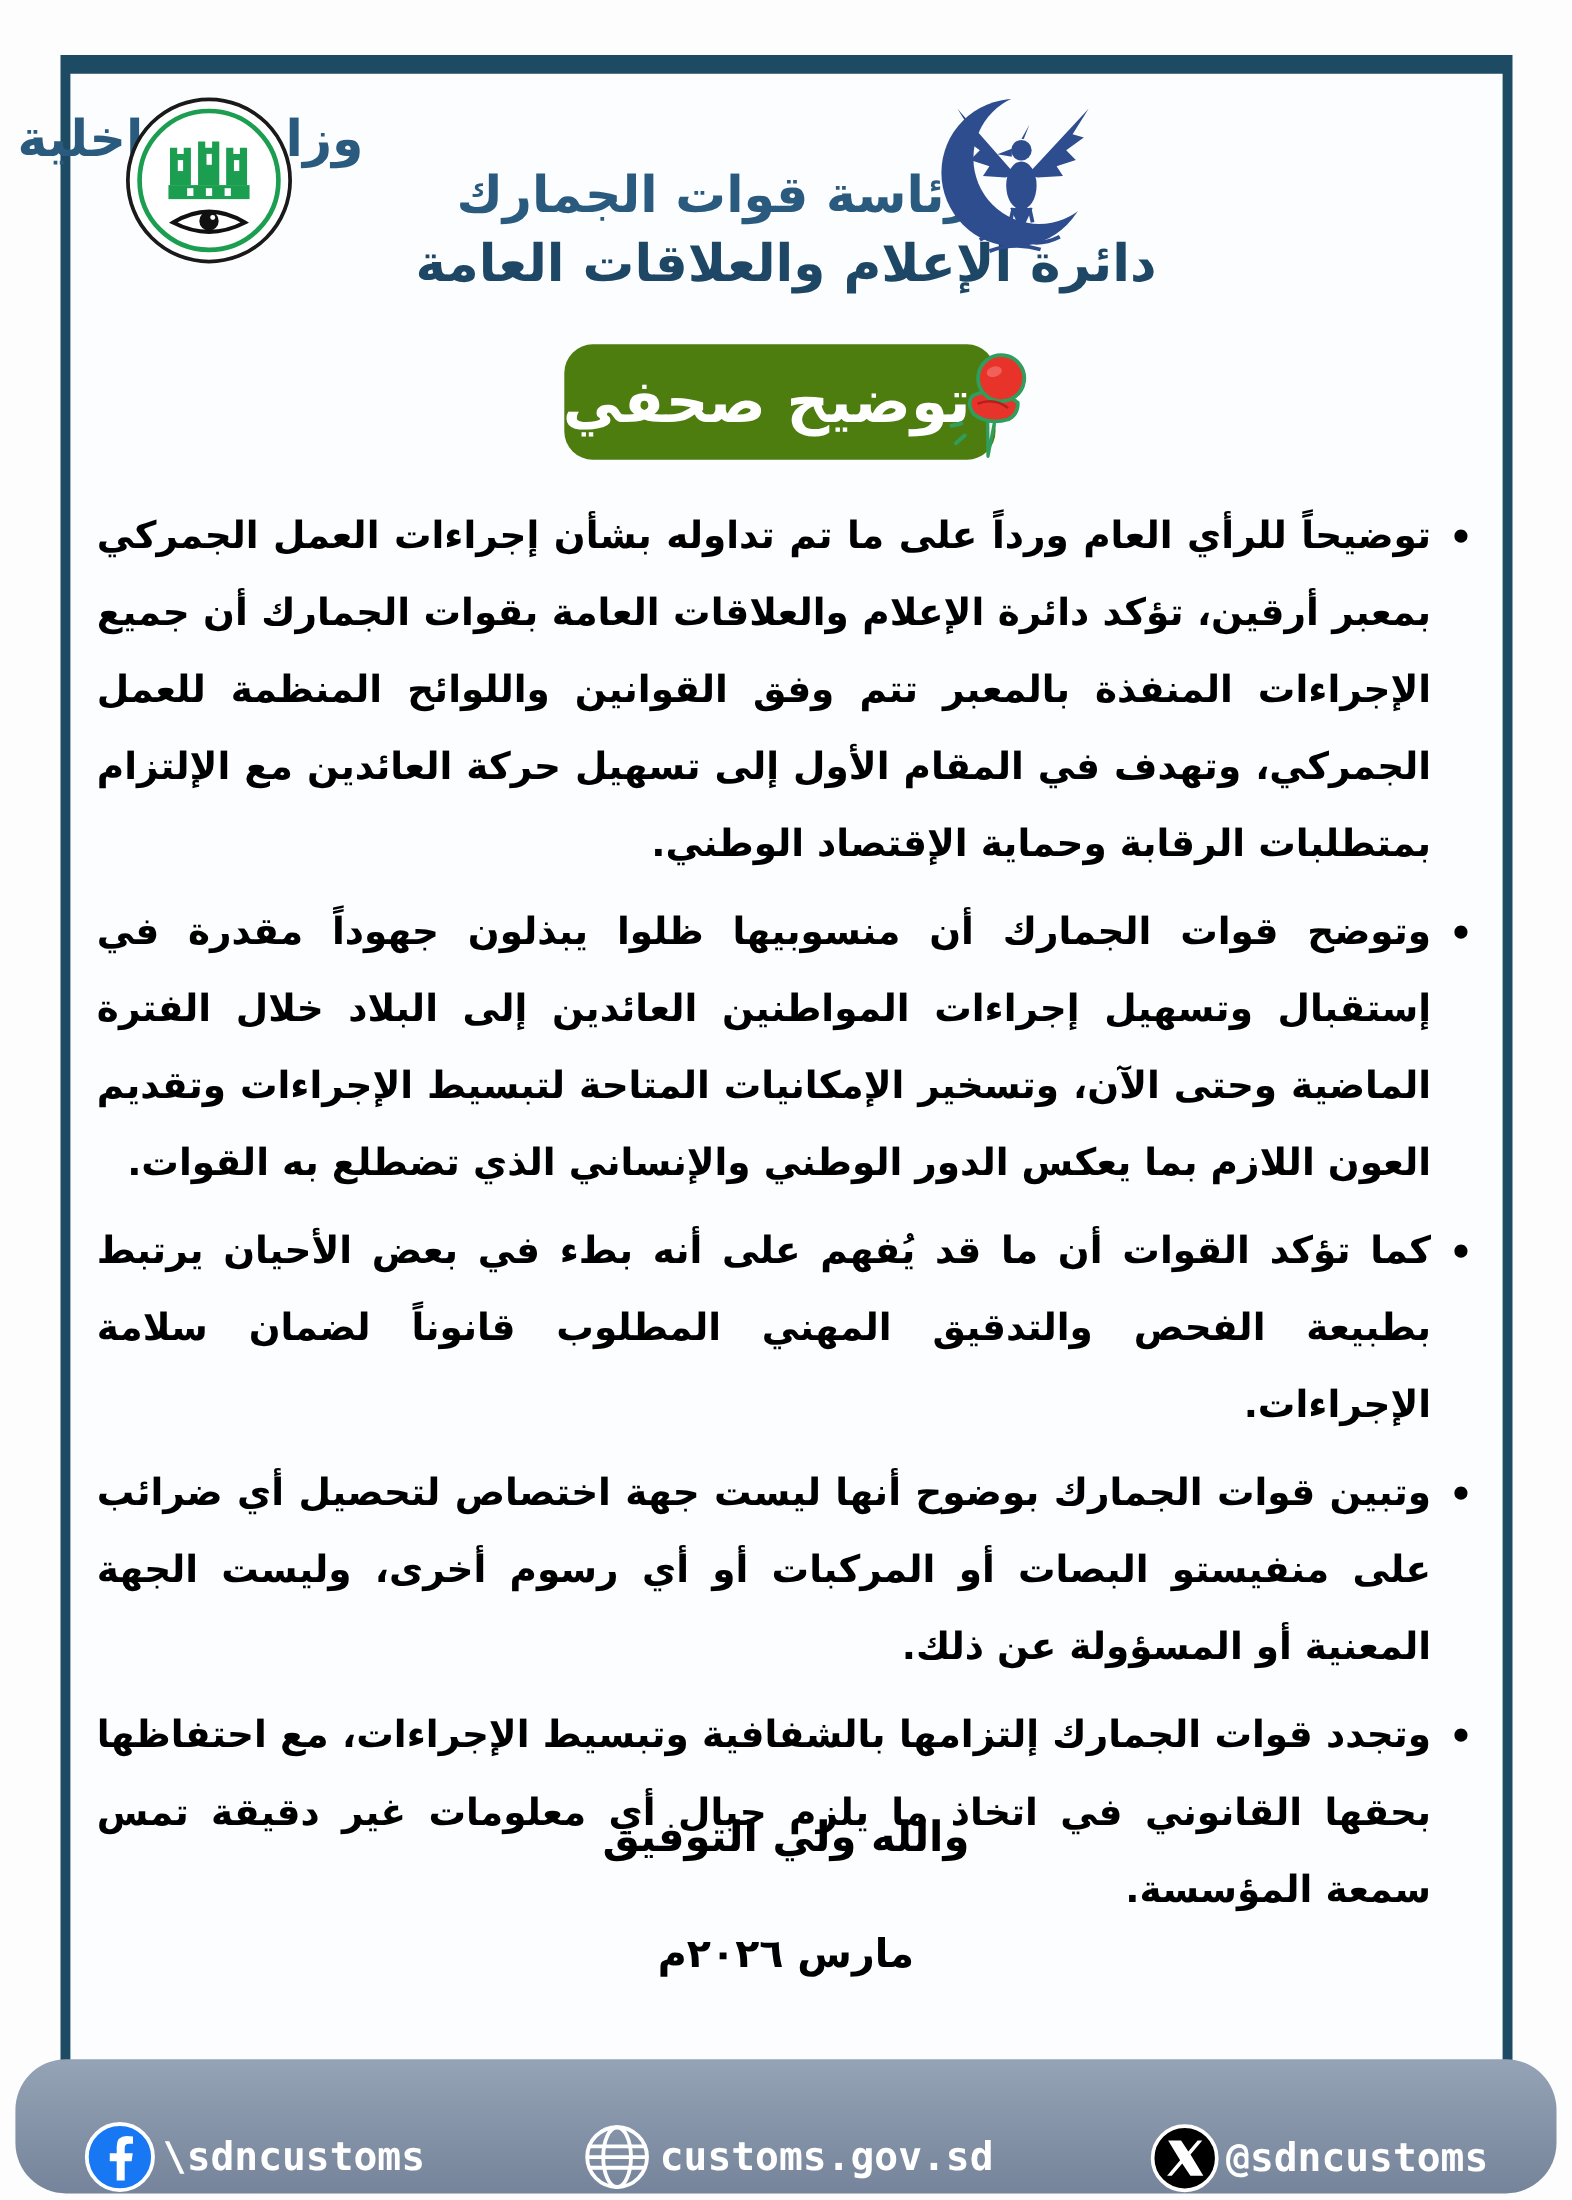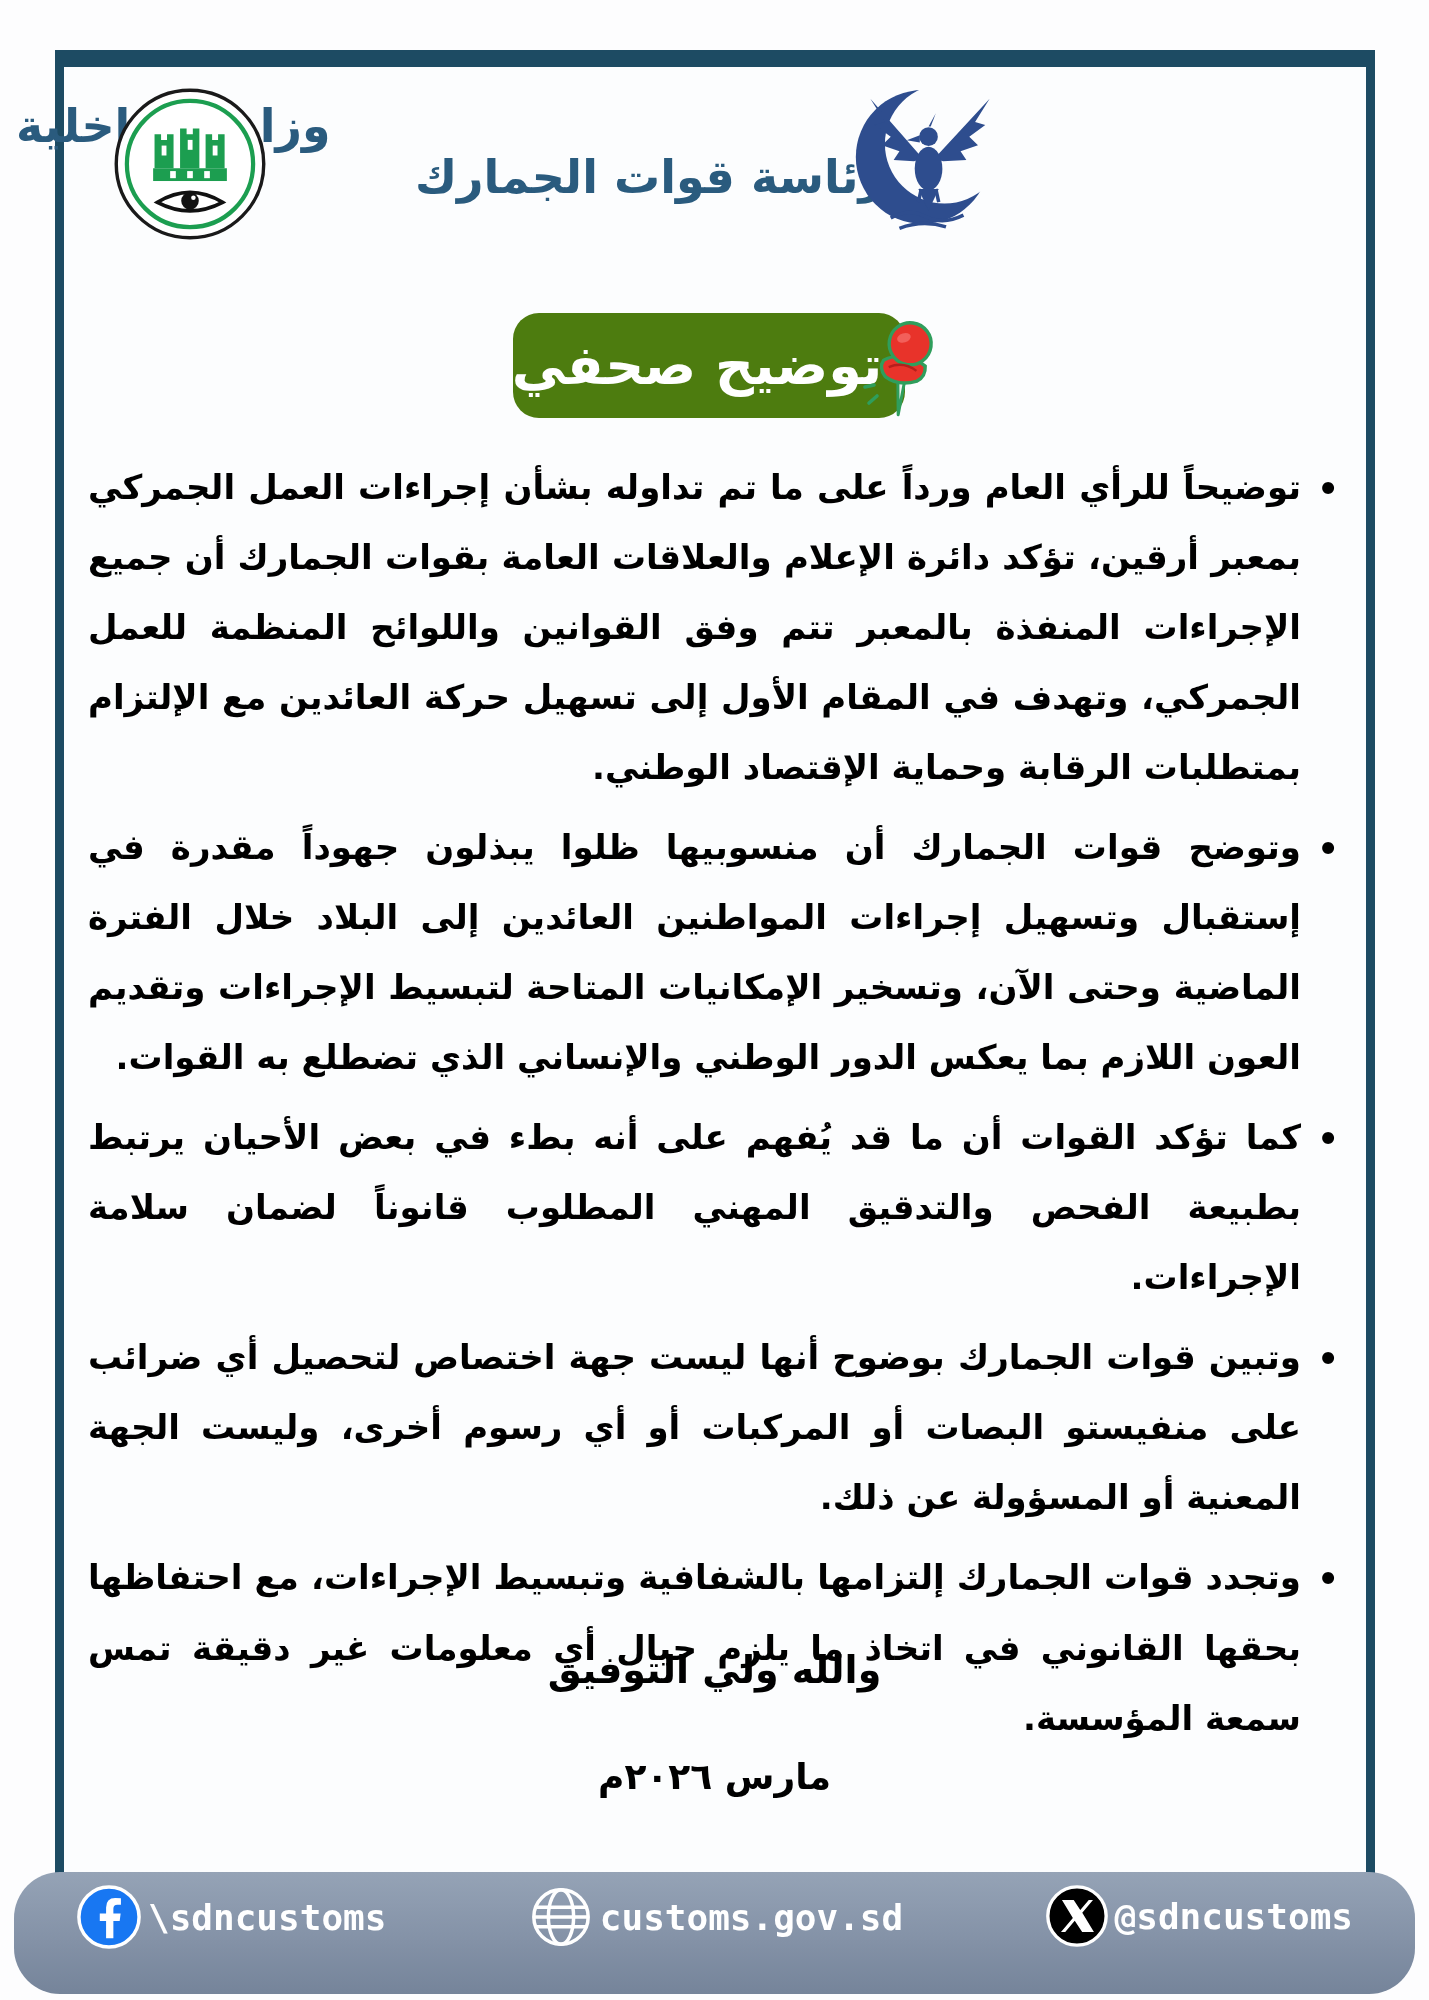--- a/index.html
+++ b/index.html
@@ -72,22 +72,22 @@
   }
   
   .logo-left{position:absolute;left:112px;top:86px;width:156px;height:156px;z-index:3;}
   .logo-right{position:absolute;left:850px;top:76px;width:160px;height:162px;z-index:3;}
   
   .footer{
     position:absolute;left:14px;top:1872px;width:1401px;height:122px;
     box-sizing:border-box;
     background:linear-gradient(180deg,#95a3b6 0%,#8492a7 55%,#75849a 100%);
     border-radius:46px;z-index:6;
-    display:flex;align-items:flex-start;justify-content:space-between;
-    padding:12px 62px;
+    display:flex;align-items:flex-end;justify-content:space-between;
+    padding:0 62px;
   }
   .footer-item{
     display:flex;align-items:center;gap:6px;
     color:#ffffff;font-family:"DejaVu Sans Mono", monospace;
     font-size:36px;font-weight:bold;white-space:nowrap;
   }
   .footer-item svg{display:block;}
 </style>
 </head>
 <body>
@@ -136,20 +136,21 @@
         <path d="M49 77 L47 86"></path>
         <path d="M59 77 L61 86"></path>
         <path d="M28 97 Q40 90 52 96 Q64 102 78 95"></path>
         <path d="M34 104 Q50 98 66 103"></path>
       </g>
     </svg>
   </div>
 
   <div class="h-ministry">وزارة الداخلية</div>
   <div class="h-directorate">رئاسة قوات الجمارك</div>
+  <div class="h-department">دائرة الإعلام والعلاقات العامة</div>
 
   <div class="badge">
     <span class="label">توضيح صحفي</span>
     <span class="pin">
       <svg viewBox="0 0 96 118" width="96" height="118">
         <g transform="rotate(8 48 55)">
           <path d="M44 64 L52 64 L50 104 Z" fill="#f3f3f1" stroke="#2f9e5c" stroke-width="3" stroke-linejoin="round"></path>
           <path d="M28 52 Q48 38 70 52 Q72 62 64 68 Q46 76 32 68 Q24 60 28 52 Z" fill="#e8332a" stroke="#2f9e5c" stroke-width="3.4"></path>
           <circle cx="52" cy="32" r="21" fill="#e8332a" stroke="#2f9e5c" stroke-width="3.4"></circle>
           <ellipse cx="45" cy="27" rx="7" ry="4.6" fill="#f2605a" transform="rotate(-25 45 27)"></ellipse>

